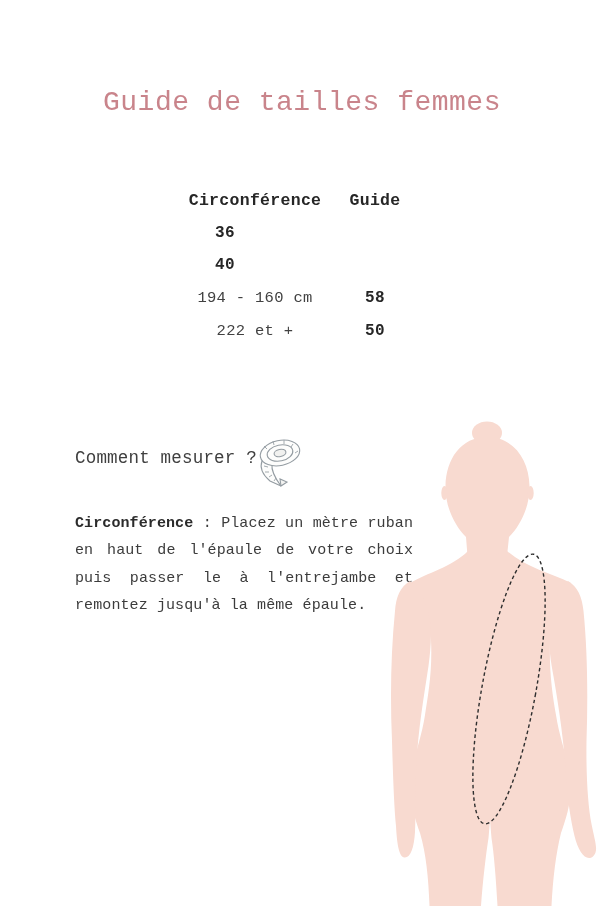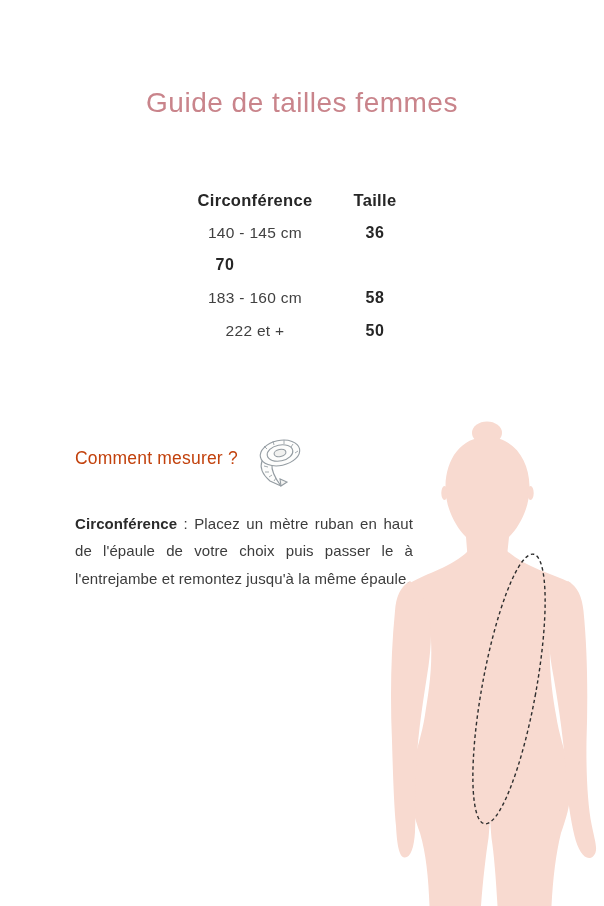--- a/index.html
+++ b/index.html
@@ -3,21 +3,21 @@
 <meta charset="utf-8">
 <style>
   * { margin: 0; padding: 0; box-sizing: border-box; }
   html, body { background: #ffffff; }
   .canvas {
     position: relative;
     width: 604px;
     height: 906px;
     background: #ffffff;
     overflow: hidden;
-    font-family: Liberation Sans, sans-serif;
+    font-family: Liberation Mono, monospace;
     border-radius: 22px;
   }
 
   
   .page-title {
     position: absolute;
     top: 87px;
     left: 0;
     width: 100%;
     text-align: center;
@@ -66,21 +66,21 @@
     text-align: center;
   }
 
   
   .measure-heading {
     position: absolute;
     top: 448px;
     left: 75px;
     font-size: 17.5px;
     font-weight: 400;
-    color: #c2410c;
+    color: #404040;
     letter-spacing: 0.2px;
   }
   .tape-icon {
     position: absolute;
     top: 436px;
     left: 251px;
     width: 56px;
     height: 54px;
   }
   .measure-text {
@@ -111,31 +111,30 @@
 </head>
 <body>
 
 <div class="canvas">
 
   <h1 class="page-title">Guide de tailles femmes</h1>
 
   <div class="size-table">
     <div class="row head">
       <span class="col-circ">Circonférence</span>
-      <span class="col-size">Taille</span>
-    </div>
-    <div class="row">
-      <span class="col-circ cell-circ">140 - 145 cm</span>
+      <span class="col-size">Guide</span>
+    </div>
+    <div class="row">
       <span class="col-size cell-size">36</span>
     </div>
     <div class="row">
-      <span class="col-size cell-size">70</span>
-    </div>
-    <div class="row">
-      <span class="col-circ cell-circ">183 - 160 cm</span>
+      <span class="col-size cell-size">40</span>
+    </div>
+    <div class="row">
+      <span class="col-circ cell-circ">194 - 160 cm</span>
       <span class="col-size cell-size">58</span>
     </div>
     <div class="row">
       <span class="col-circ cell-circ">222 et +</span>
       <span class="col-size cell-size">50</span>
     </div>
   </div>
 
   <h2 class="measure-heading">Comment mesurer ?</h2>
 

